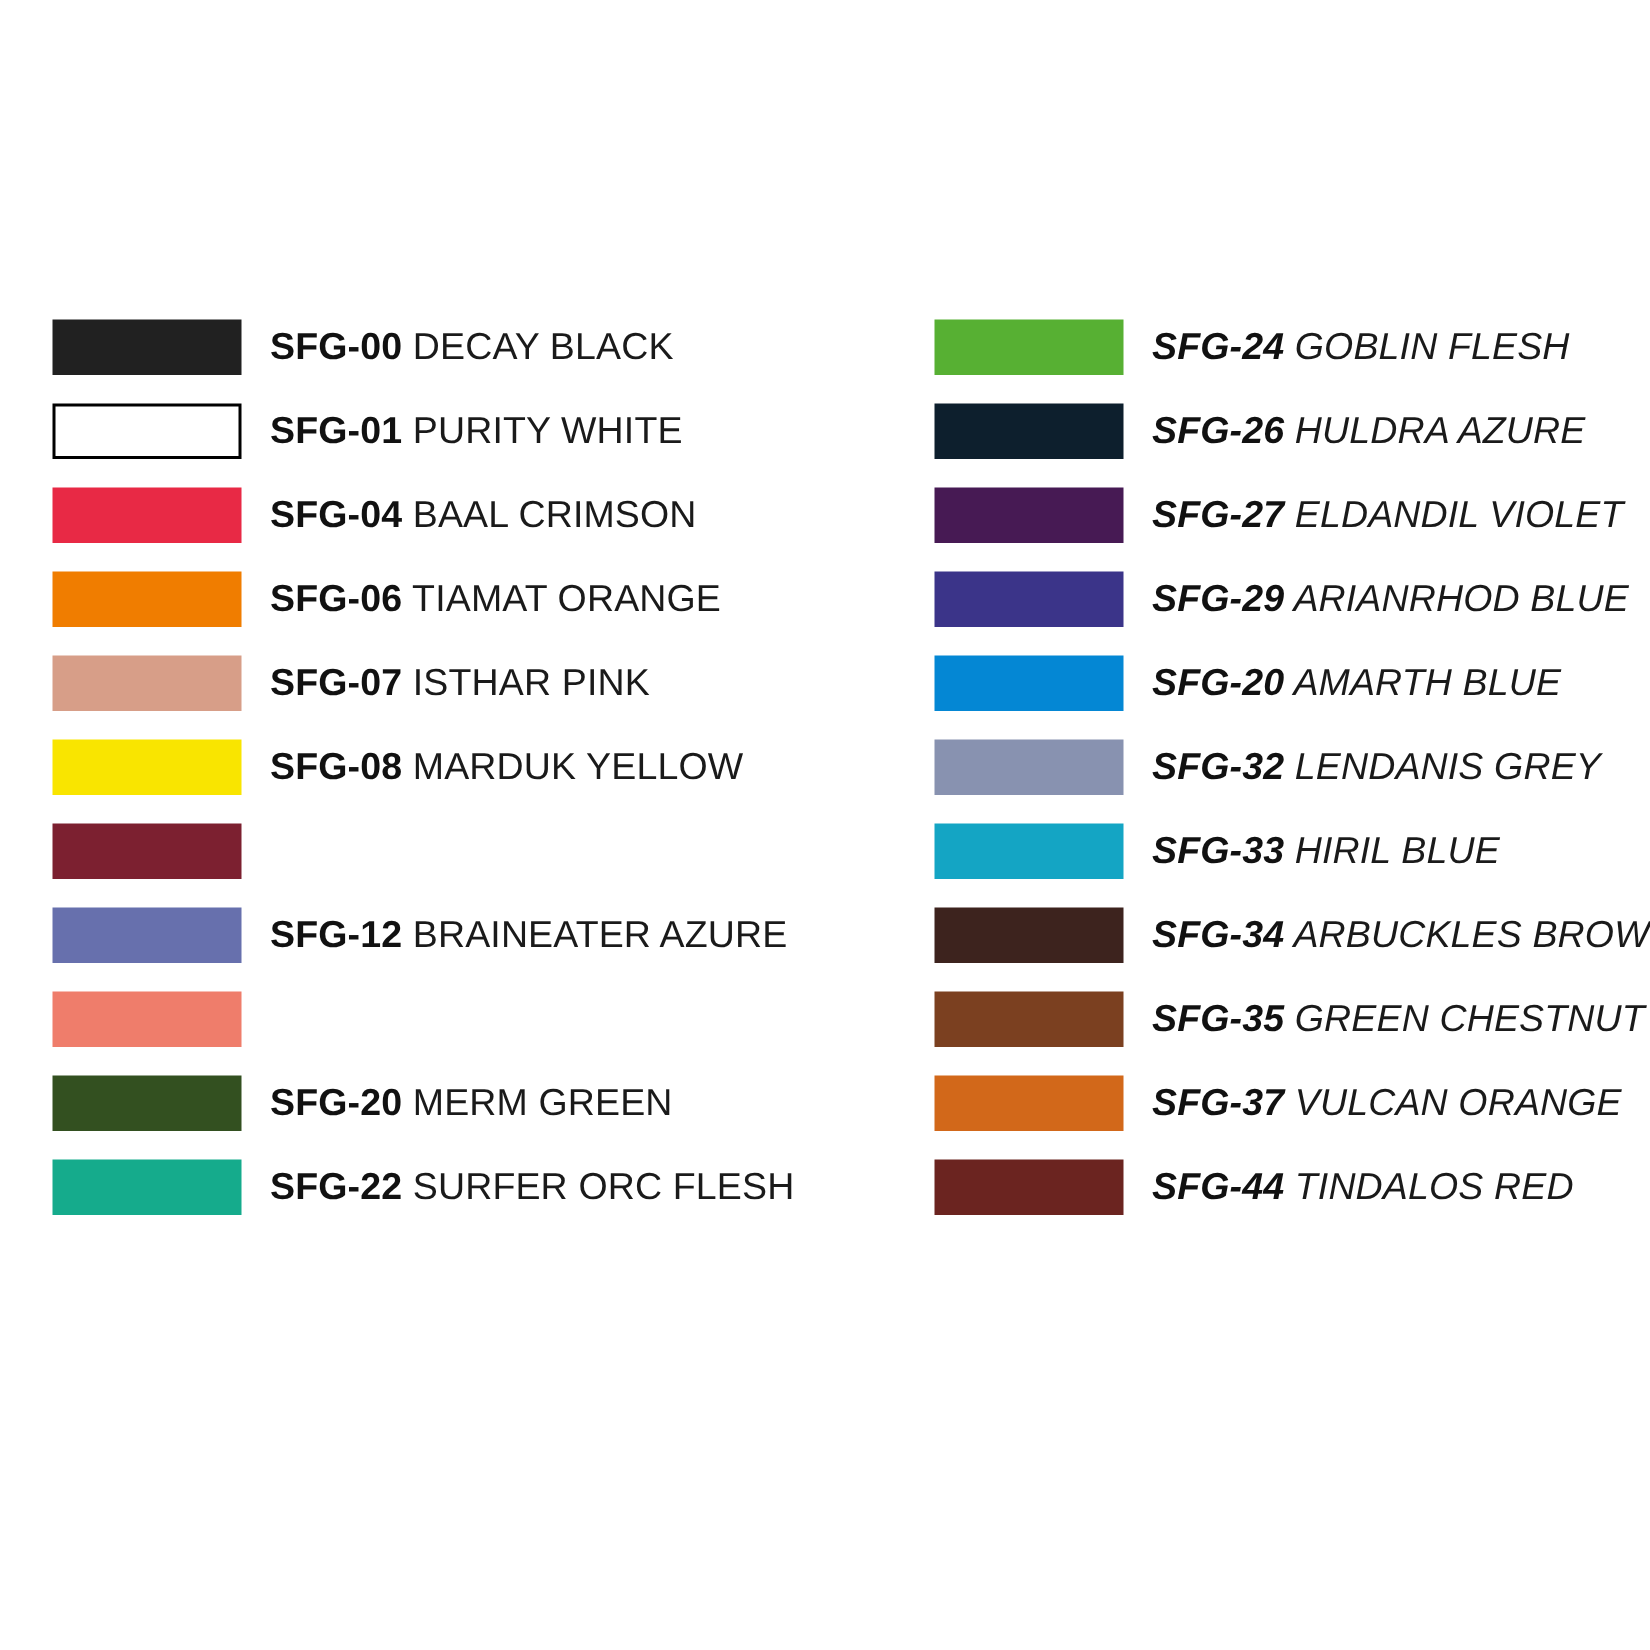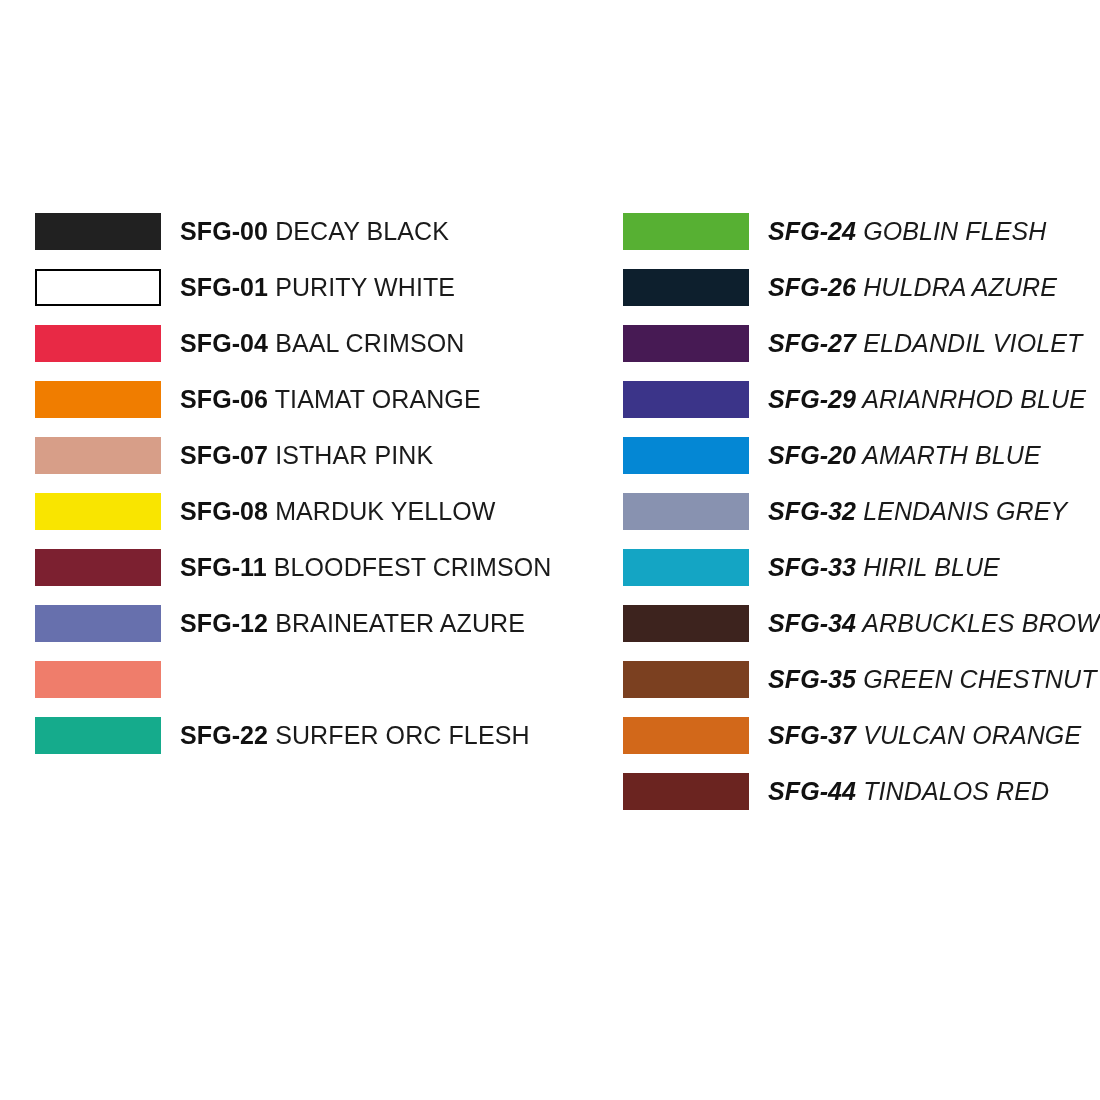--- a/index.html
+++ b/index.html
@@ -95,28 +95,31 @@
         <div class="swatch-row">
           <div class="chip" title="#d79e88" style="background: rgb(215, 158, 136);"></div>
           <div class="row-label"><span class="code">SFG-07</span> <span class="name">ISTHAR PINK</span></div>
         </div>
         <div class="swatch-row">
           <div class="chip" title="#f9e500" style="background: rgb(249, 229, 0);"></div>
           <div class="row-label"><span class="code">SFG-08</span> <span class="name">MARDUK YELLOW</span></div>
         </div>
         <div class="swatch-row">
           <div class="chip" title="#7c2030" style="background: rgb(124, 32, 48);"></div>
-          <div class="row-label"><span class="code">SFG-11</span> <span class="name">BLOODFEST CRIMSON</span></div>
         </div>
         <div class="swatch-row">
           <div class="chip" title="#6770ad" style="background: rgb(103, 112, 173);"></div>
           <div class="row-label"><span class="code">SFG-12</span> <span class="name">BRAINEATER AZURE</span></div>
         </div>
         <div class="swatch-row">
           <div class="chip" title="#ef7d6b" style="background: rgb(239, 125, 107);"></div>
+        </div>
+        <div class="swatch-row">
+          <div class="chip" title="#335020" style="background: rgb(51, 80, 32);"></div>
+          <div class="row-label"><span class="code">SFG-20</span> <span class="name">MERM GREEN</span></div>
         </div>
         <div class="swatch-row">
           <div class="chip" title="#15ab8c" style="background: rgb(21, 171, 140);"></div>
           <div class="row-label"><span class="code">SFG-22</span> <span class="name">SURFER ORC FLESH</span></div>
         </div>
       </div>
     <div class="swatch-column col-right">
         <div class="swatch-row">
           <div class="chip" title="#57b033" style="background: rgb(87, 176, 51);"></div>
           <div class="row-label"><span class="code">SFG-24</span> <span class="name">GOBLIN FLESH</span></div>

